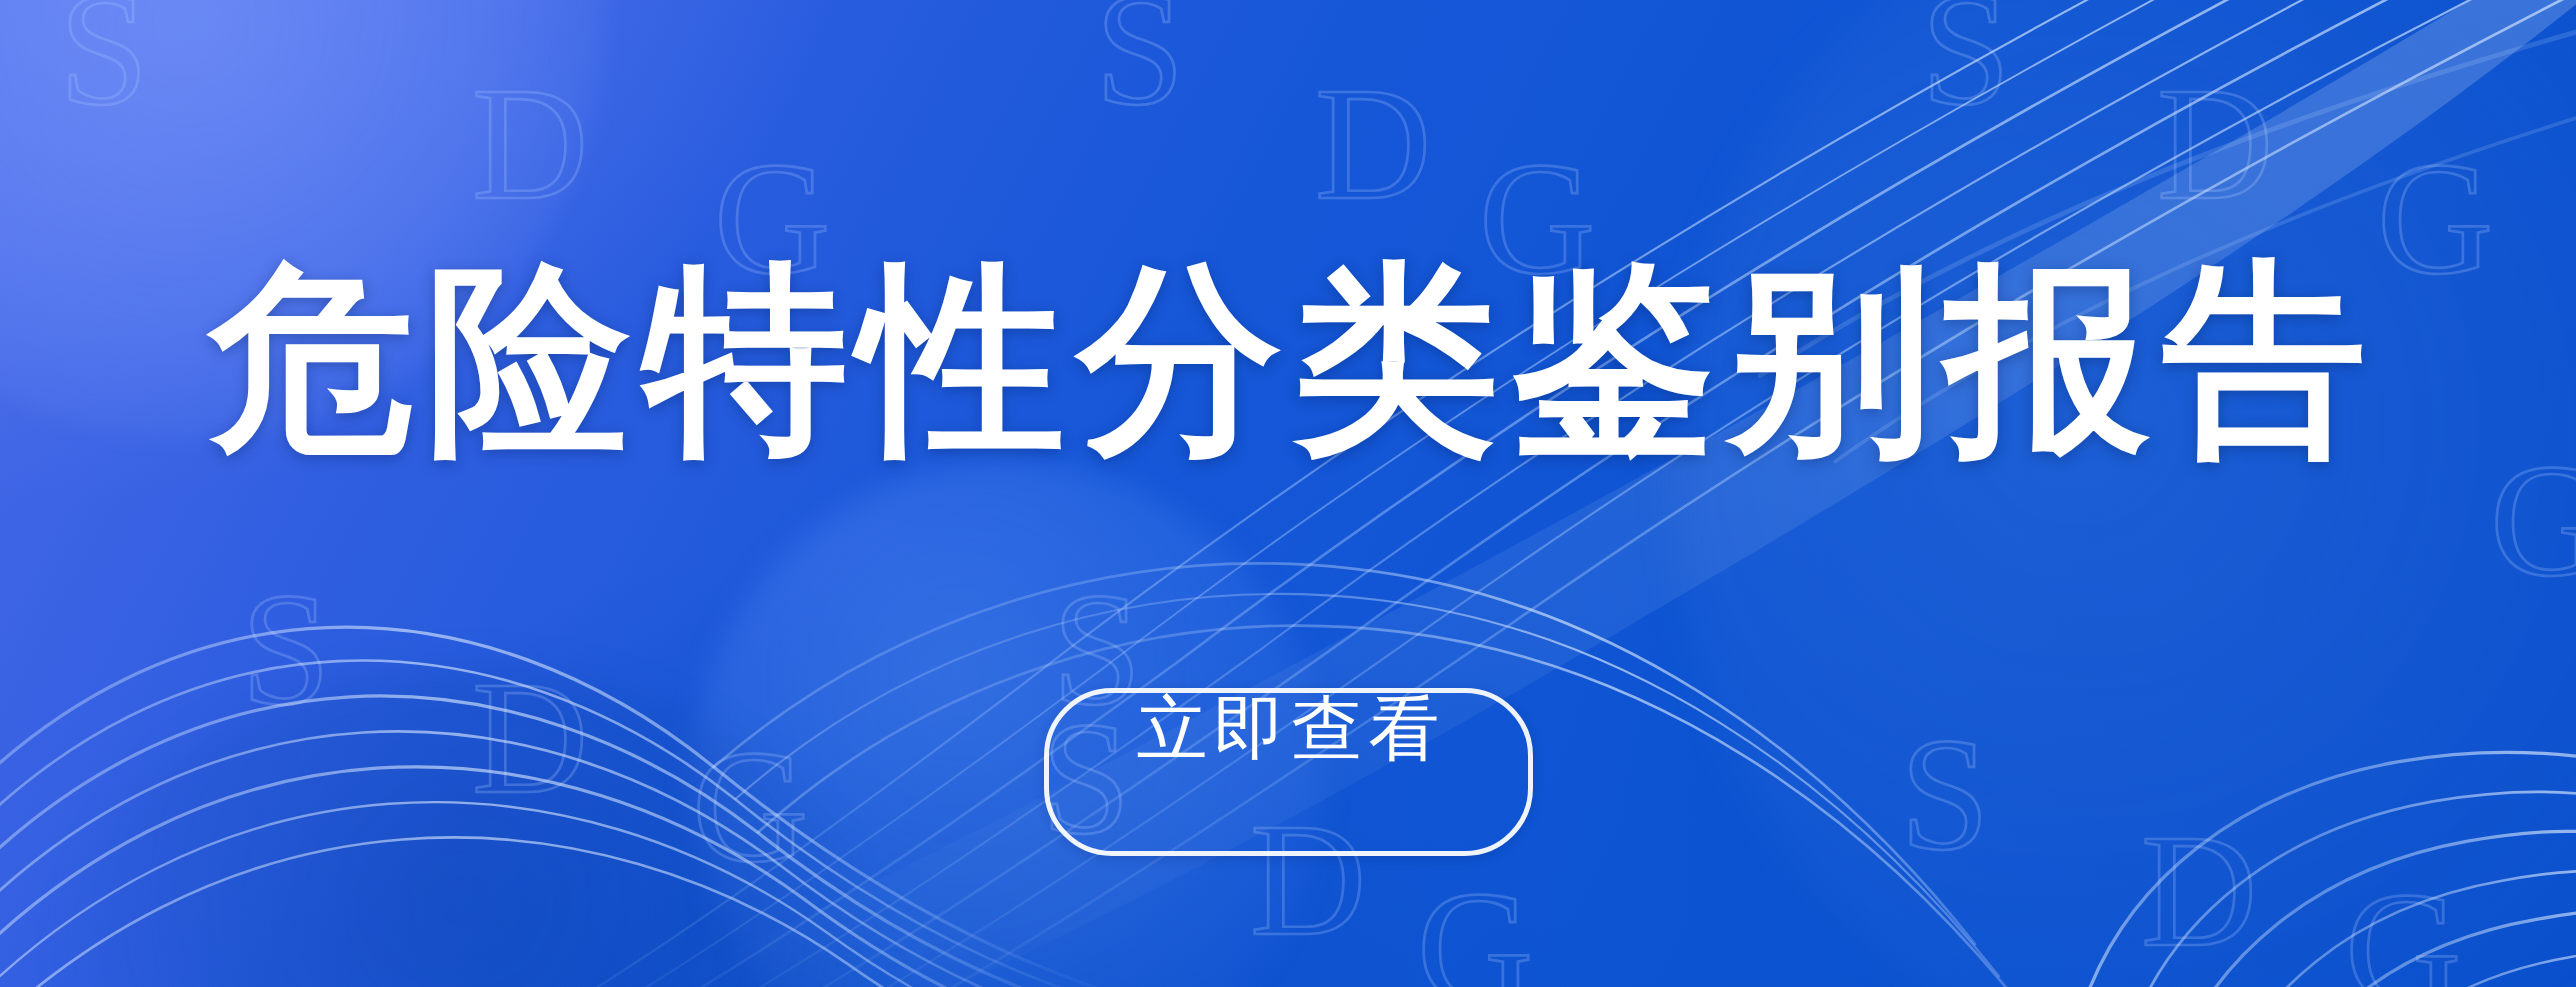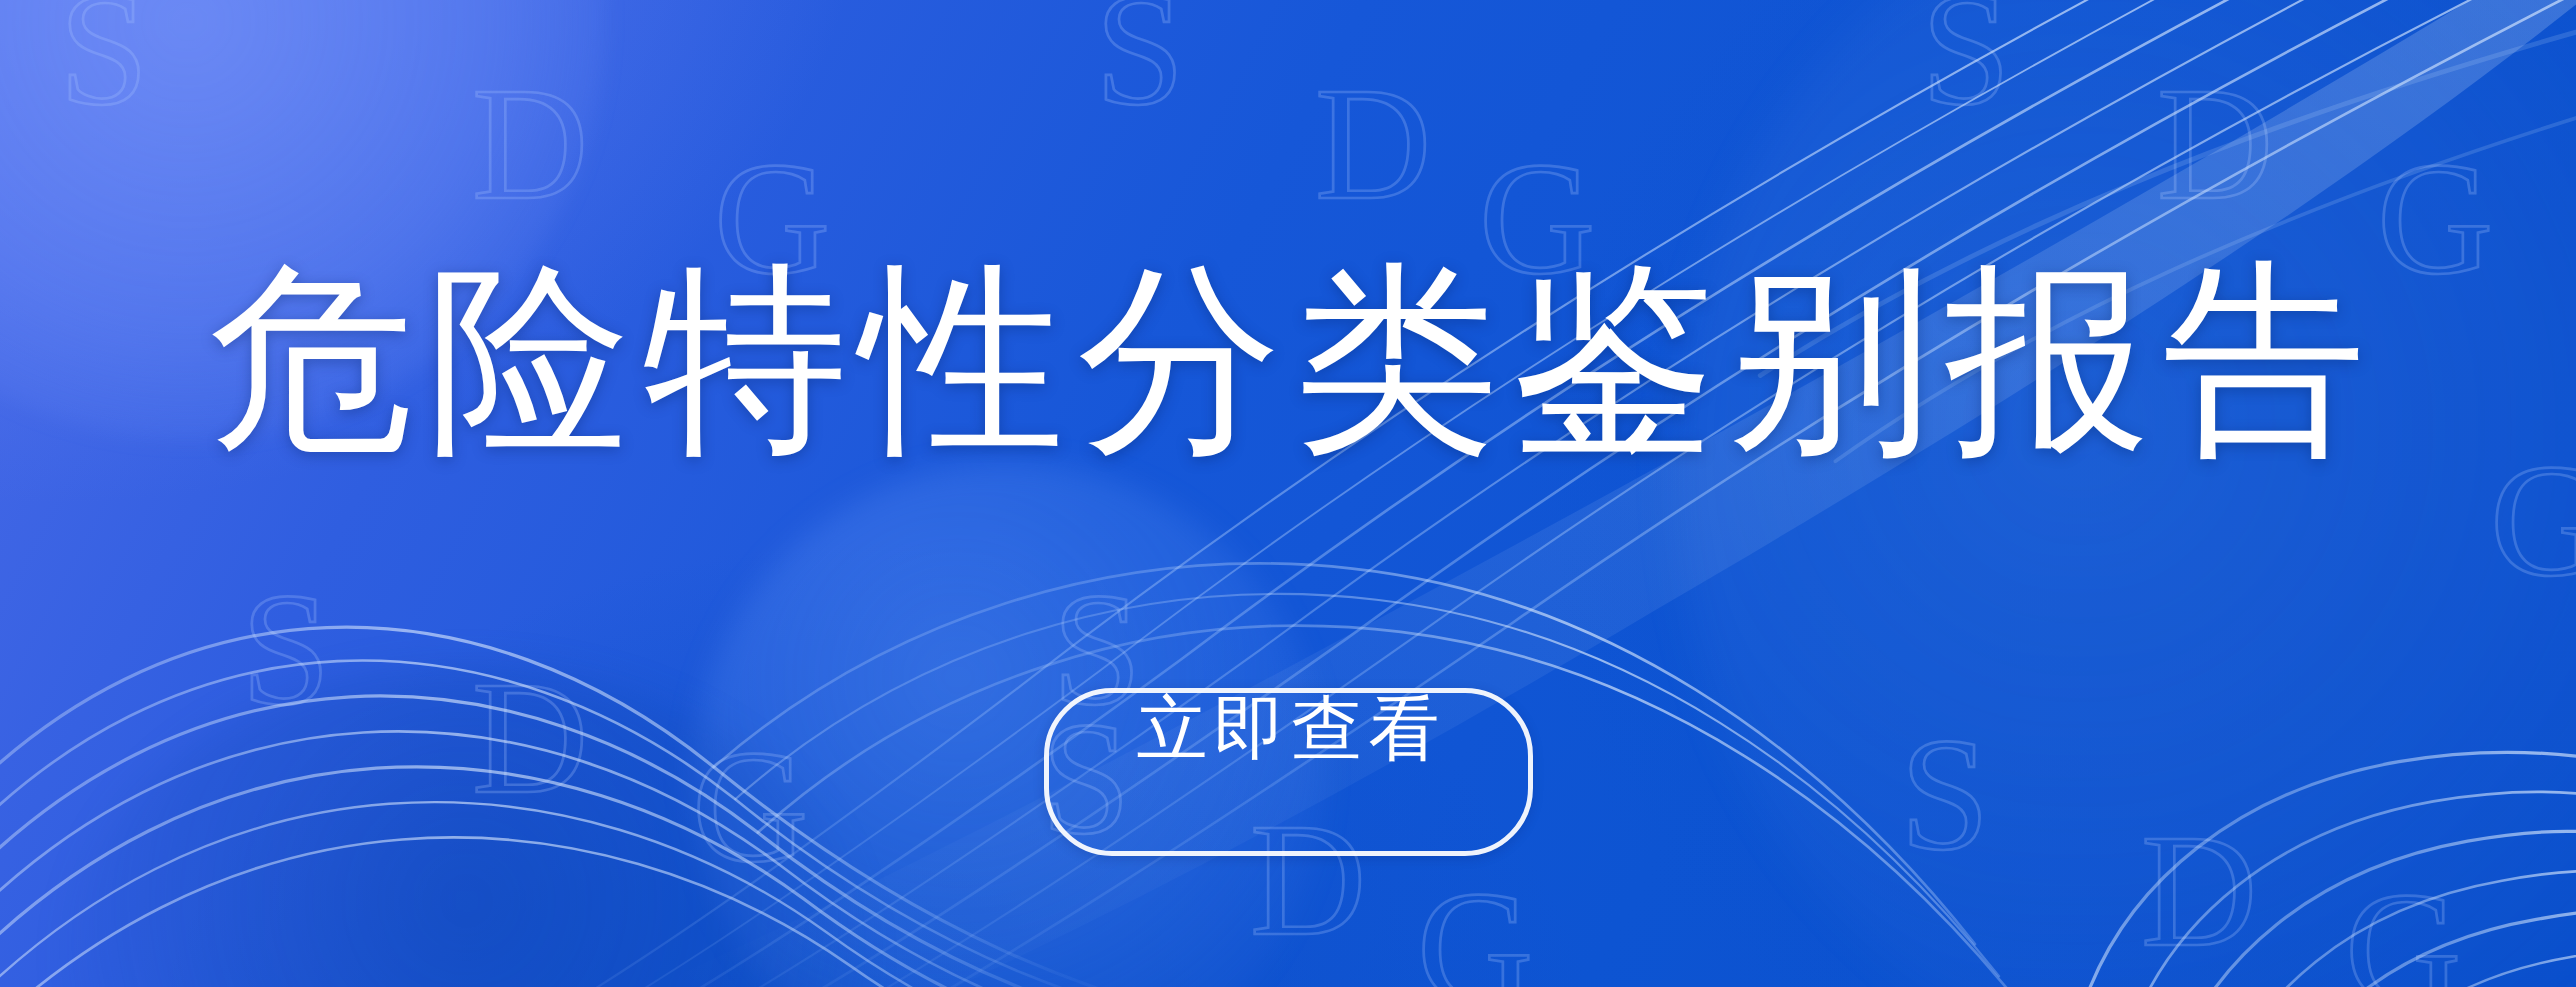--- a/index.html
+++ b/index.html
@@ -96,21 +96,21 @@
     width: 100%;
     height: 100%;
     display: flex;
     flex-direction: column;
     align-items: center;
     justify-content: flex-start;
   }
   #page-title {
     margin-top: 257px;
     font-family: "Liberation Sans", "DejaVu Sans", sans-serif;
-    font-weight: 400;
+    font-weight: 700;
     font-size: 204px;
     line-height: 1;
     letter-spacing: 13px;
     text-indent: 13px;
     color: #ffffff;
     white-space: nowrap;
     text-shadow: 0 3.2px 14px rgba(2,28,92,0.34);
   }
   #cta-button {
     margin-top: 90px;

